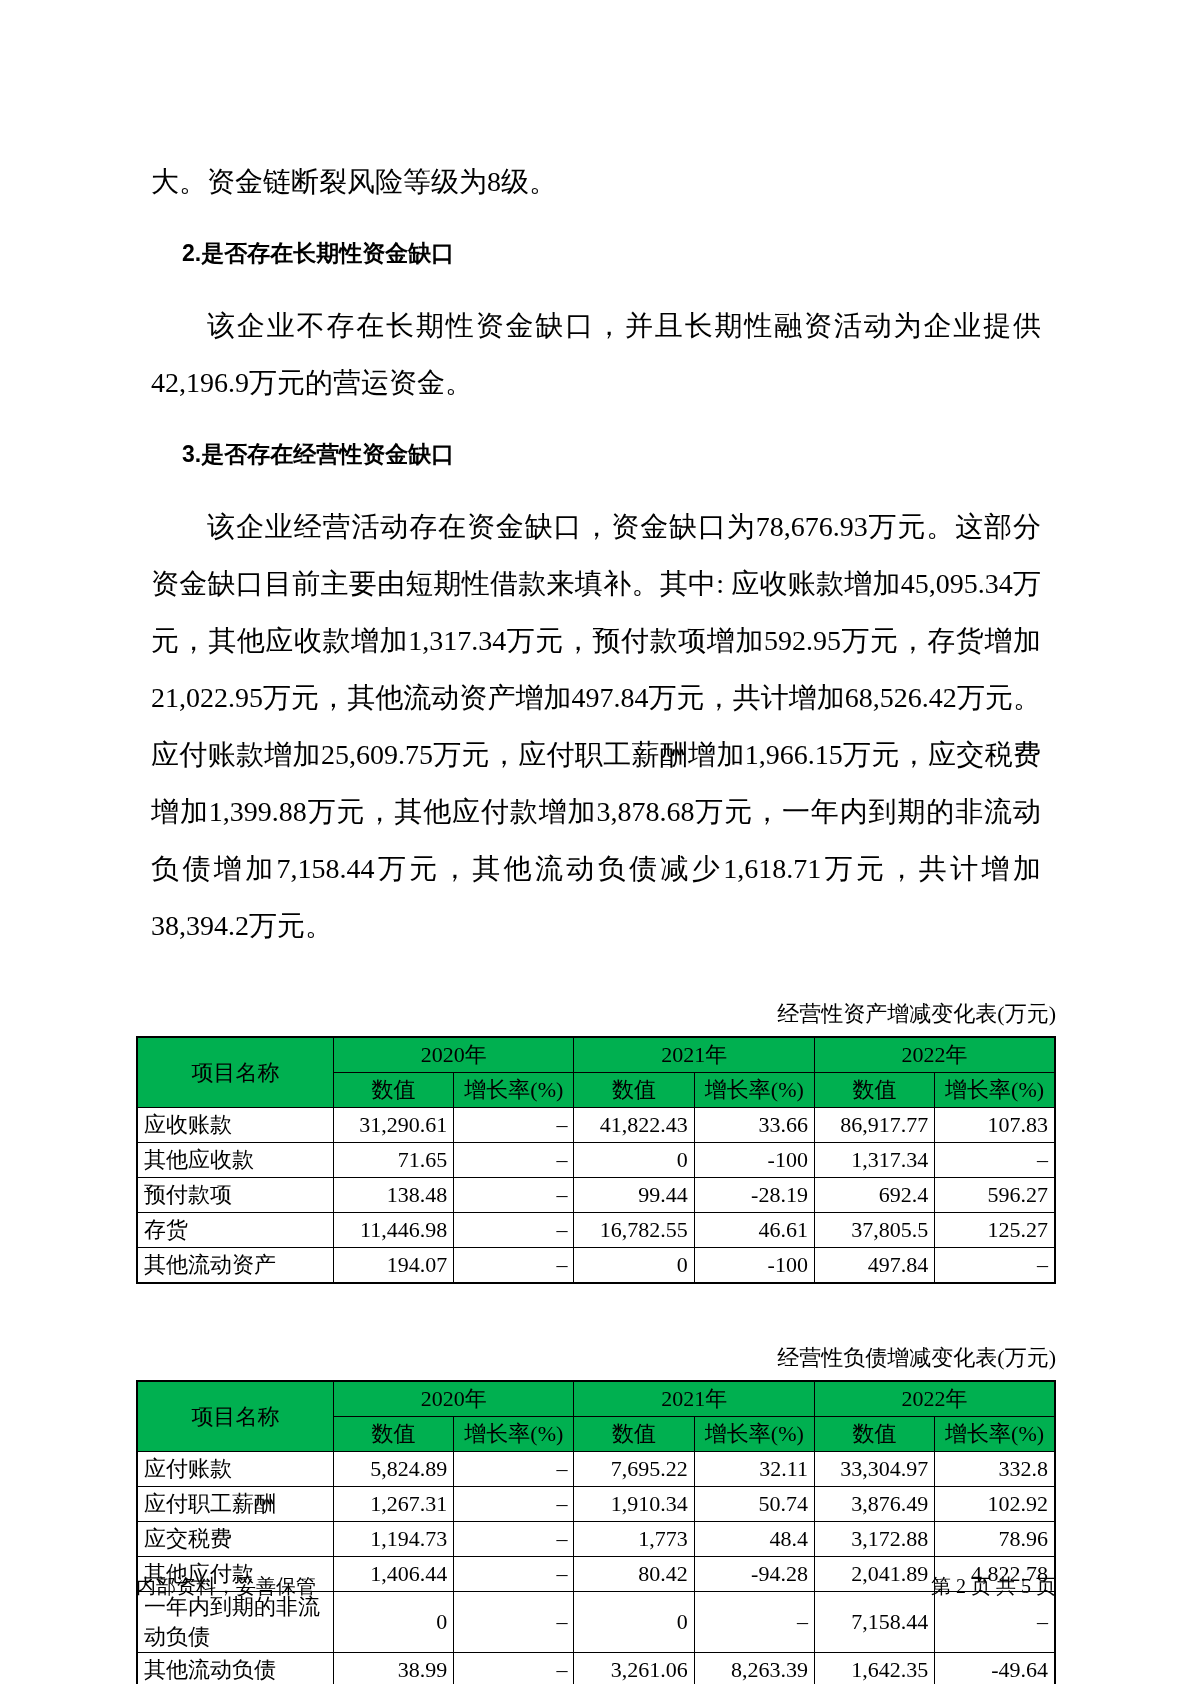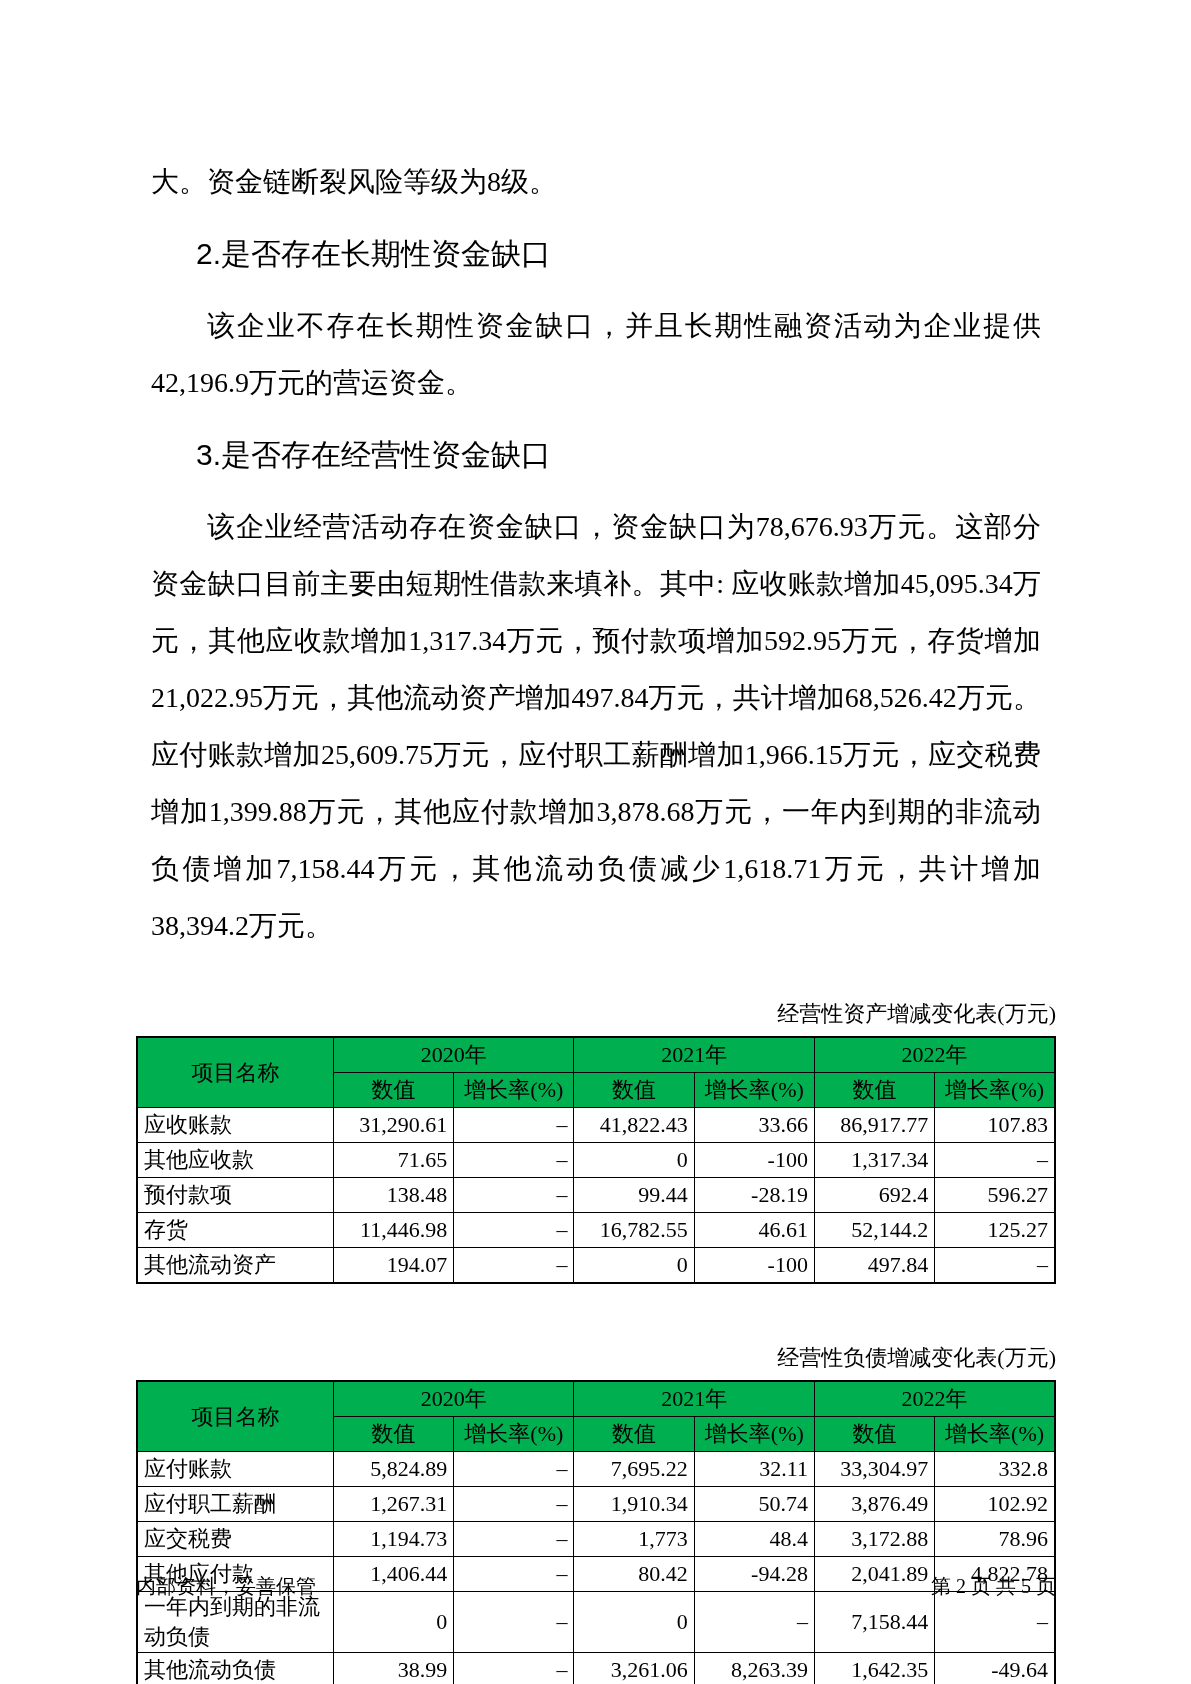--- a/index.html
+++ b/index.html
@@ -20,22 +20,22 @@
   }
   .body-text {
     font-size: 28px;
     line-height: 57px;
     text-align: justify;
     margin: 15px;
   }
   .indent { text-indent: 2em; }
   .doc-heading {
     font-family: "Liberation Sans", "DejaVu Sans", sans-serif;
-    font-weight: normal;
-    font-size: 30px;
+    font-weight: bold;
+    font-size: 23px;
     line-height: 57px;
     margin: 0;
     padding-left: 2em;
   }
   .table-block { margin-top: 46px; }
   .table-title {
     font-size: 22px;
     line-height: 28px;
     text-align: right;
     margin: 0 0 8px 0;
@@ -141,21 +141,21 @@
             <td class="cell-num">-28.19</td>
             <td class="cell-num">692.4</td>
             <td class="cell-num">596.27</td>
           </tr>
           <tr>
             <td class="cell-label">存货</td>
             <td class="cell-num">11,446.98</td>
             <td class="cell-num">–</td>
             <td class="cell-num">16,782.55</td>
             <td class="cell-num">46.61</td>
-            <td class="cell-num">52,144.2</td>
+            <td class="cell-num">37,805.5</td>
             <td class="cell-num">125.27</td>
           </tr>
           <tr>
             <td class="cell-label">其他流动资产</td>
             <td class="cell-num">194.07</td>
             <td class="cell-num">–</td>
             <td class="cell-num">0</td>
             <td class="cell-num">-100</td>
             <td class="cell-num">497.84</td>
             <td class="cell-num">–</td>

